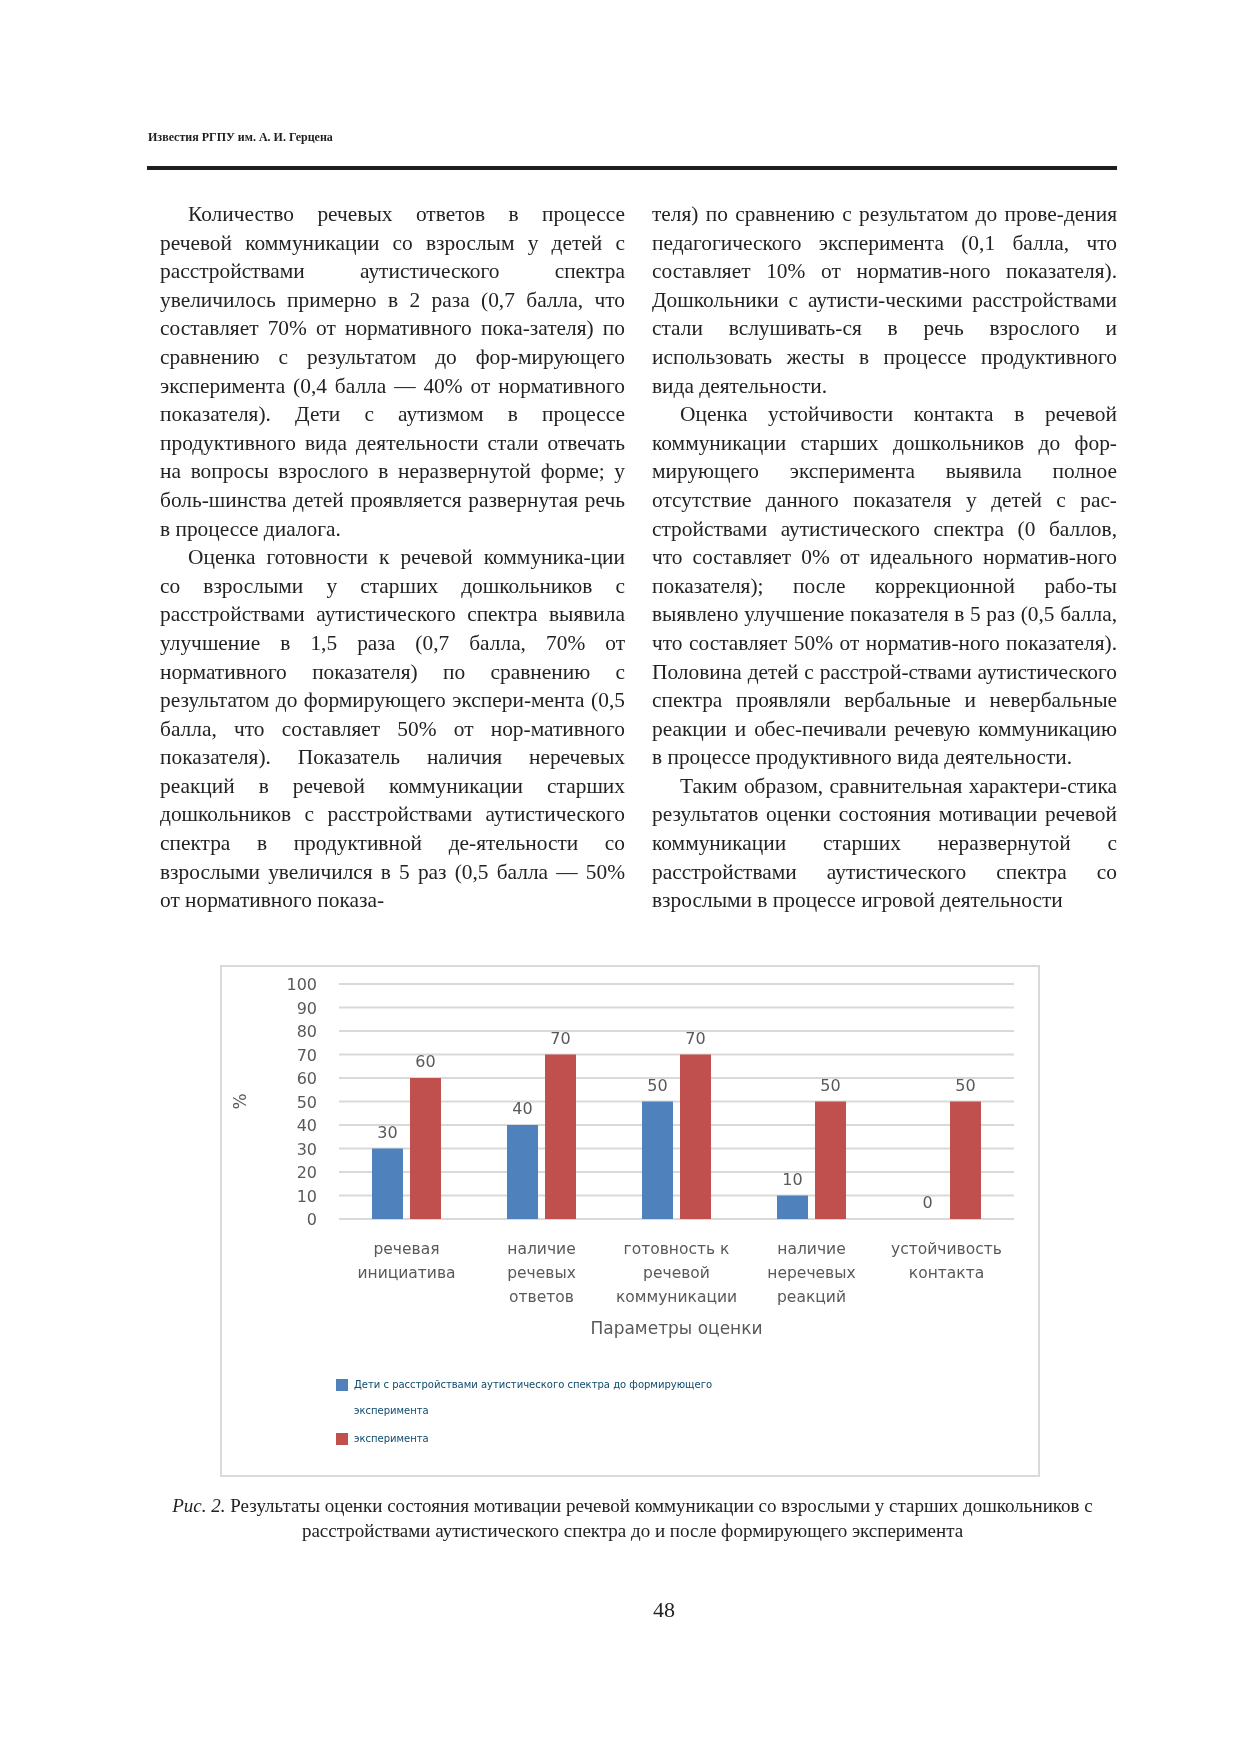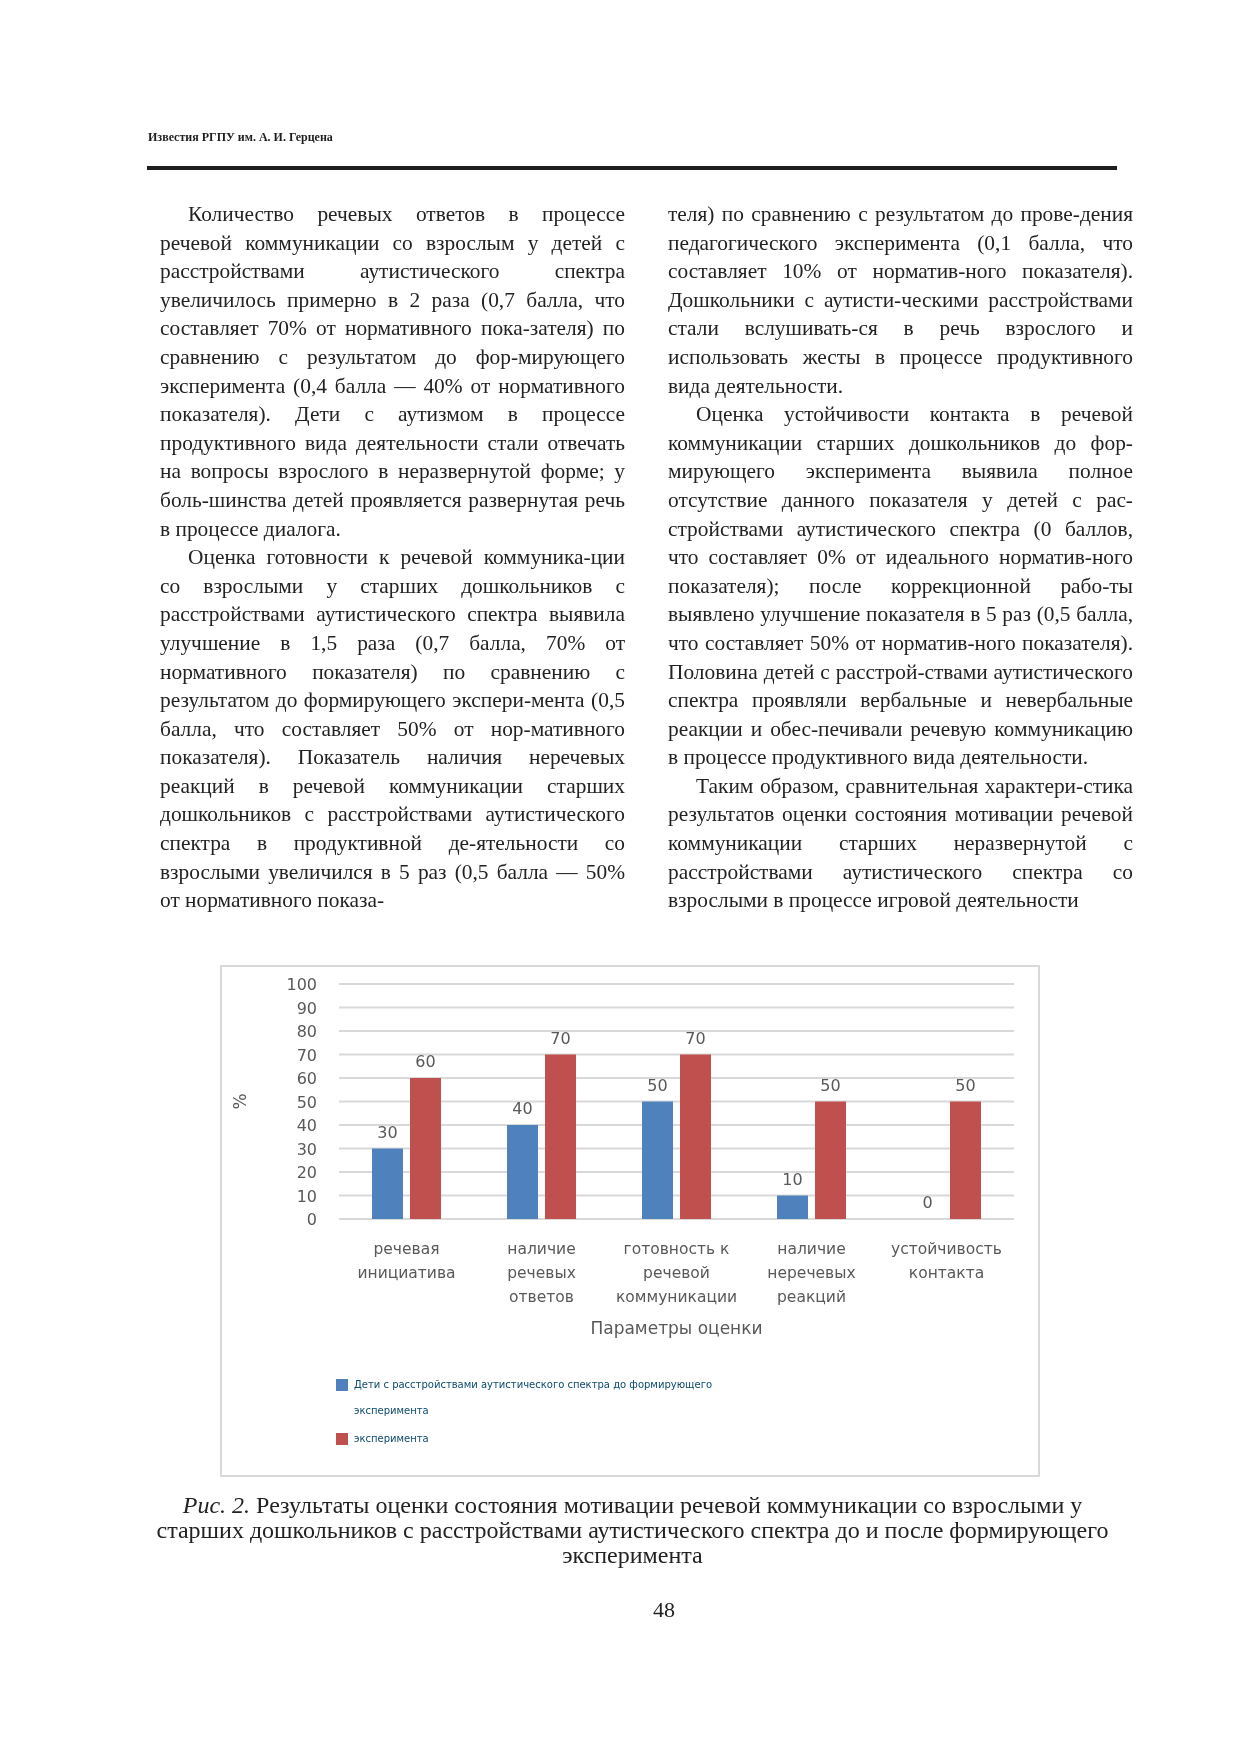--- a/index.html
+++ b/index.html
@@ -10,41 +10,41 @@
     }
     .header-rule {
       position: absolute; left: 147px; top: 166px; width: 970px; height: 4px; background: #1e1e1e;
     }
     .column {
       position: absolute; top: 200px; width: 465px;
       font-family: "Liberation Serif", serif; font-size: 21.4px; line-height: 28.6px; color: #222;
       text-align: justify; hyphens: manual;
     }
     .col-left { left: 143px; margin-left: 17px; }
-    .col-right { left: 652px; margin-left: 16px; }
+    .col-right { left: 652px; }
     .column p { margin: 0; text-indent: 28px; }
     .column p.cont { text-indent: 0; }
 
     .chart-frame {
       position: absolute; left: 220px; top: 965px; width: 820px; height: 512px;
       border: 2px solid #d9d9d9; box-sizing: border-box; background: #fff;
     }
     .chart-frame svg { position: absolute; left: 0; top: 0; }
     .chart-text { font-family: "DejaVu Sans", sans-serif; fill: #595959; }
     .legend {
       position: absolute; left: 336px; top: 1372px; width: 700px;
       font-family: "DejaVu Sans", sans-serif; font-size: 10px; color: #0c4a6e; line-height: 26px;
     }
     .legend-item { position: relative; padding-left: 18px; margin-bottom: 2px; }
     .legend-swatch { position: absolute; left: 0; top: 7px; width: 12px; height: 12px; }
     .legend-label { display: block; }
 
     .caption {
       position: absolute; left: 150px; top: 1493px; width: 965px; text-align: center;
-      font-family: "Liberation Serif", serif; font-size: 24px; line-height: 25px; color: #222;
+      font-family: "Liberation Serif", serif; font-size: 19px; line-height: 25px; color: #222;
     }
     .caption i { font-style: italic; }
     .page-number {
       position: absolute; left: 0; width: 1240px; top: 1597px; text-align: center;
       font-family: "Liberation Serif", serif; font-size: 22px; color: #222; padding-left: 44px;
     }
   </style>
 </head>
 <body>
 

